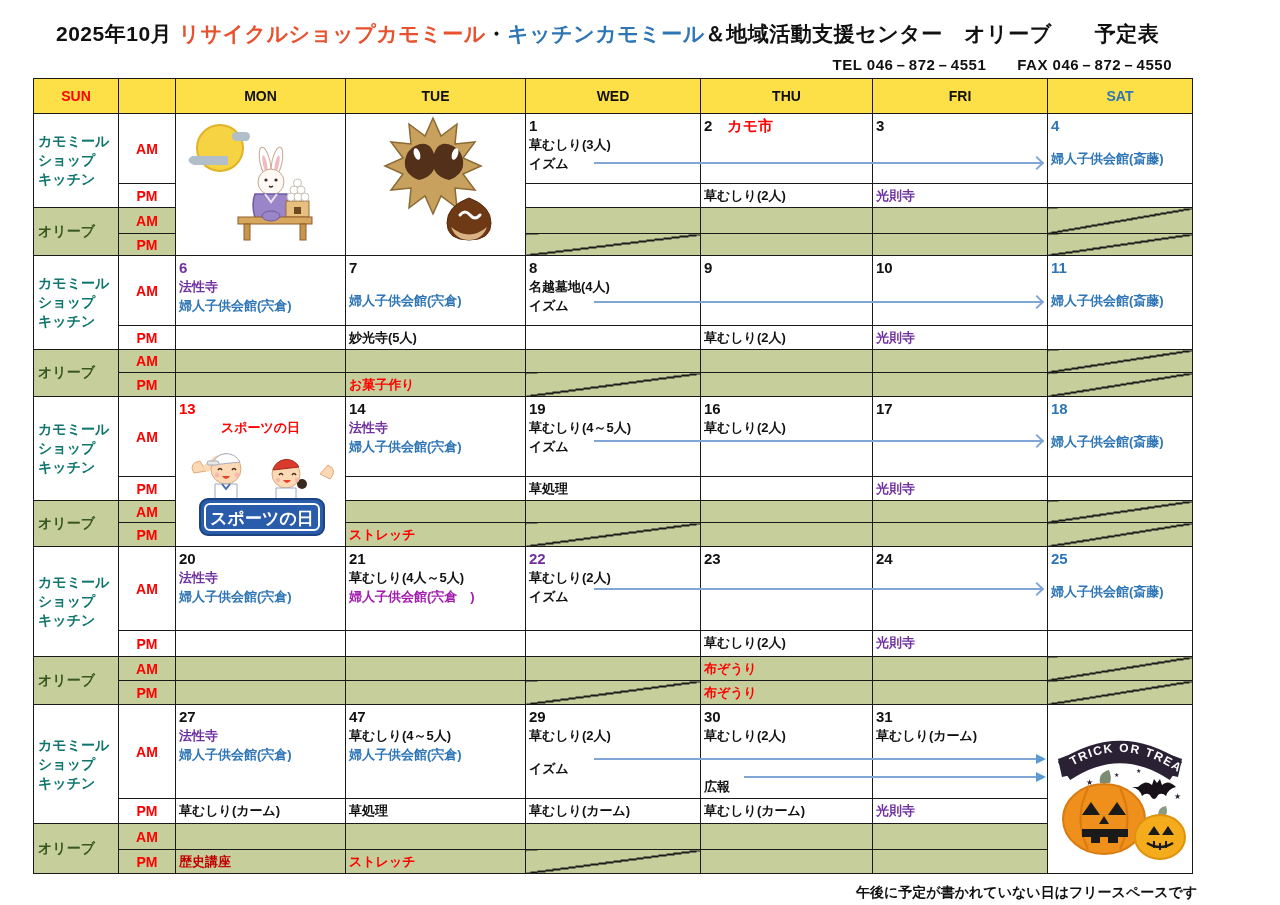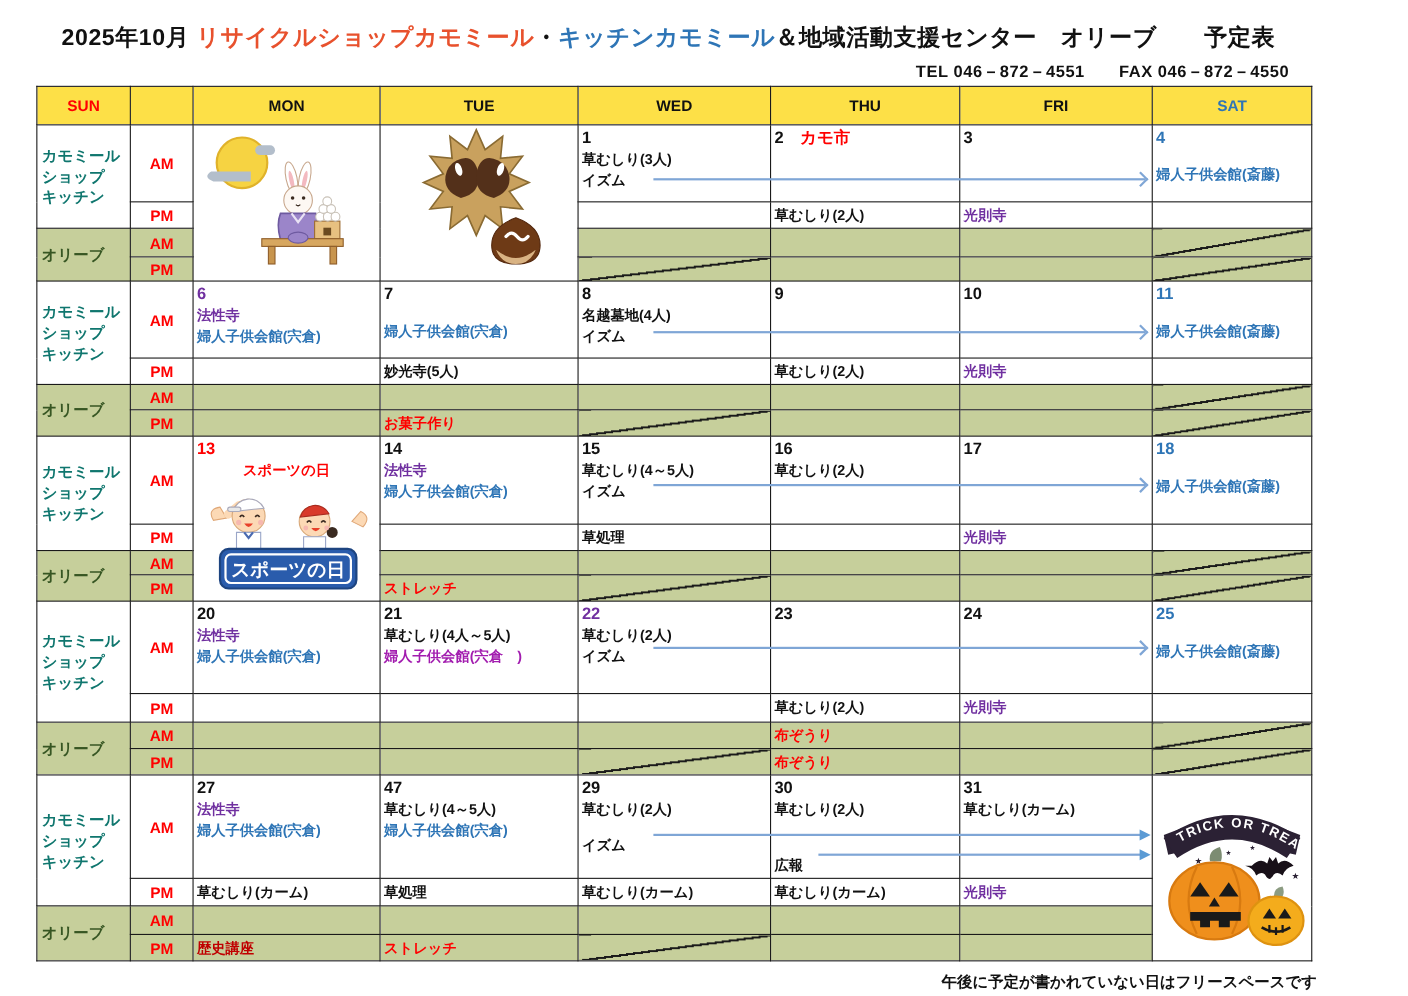--- a/index.html
+++ b/index.html
@@ -274,21 +274,21 @@
         <rect x="23" y="67" width="114" height="26" rx="5" fill="none" stroke="#fff" stroke-width="2"></rect>
         <text x="80" y="87" text-anchor="middle" font-size="17" font-weight="bold" fill="#fff">スポーツの日</text>
       </svg>
     </td>
     <td>
             <div class="line date">14</div>
             <div class="line" style="color: rgb(112, 48, 160);">法性寺</div>
             <div class="line" style="color: rgb(46, 117, 182);">婦人子供会館(宍倉)</div>
           </td>
     <td>
-            <div class="line date">15</div>
+            <div class="line date">19</div>
             <div class="line">草むしり(4～5人)</div>
             <div class="line">イズム</div>
           </td>
     <td>
             <div class="line date">16</div>
             <div class="line">草むしり(2人)</div>
           </td>
     <td>
             <div class="line date">17</div>
           </td>

